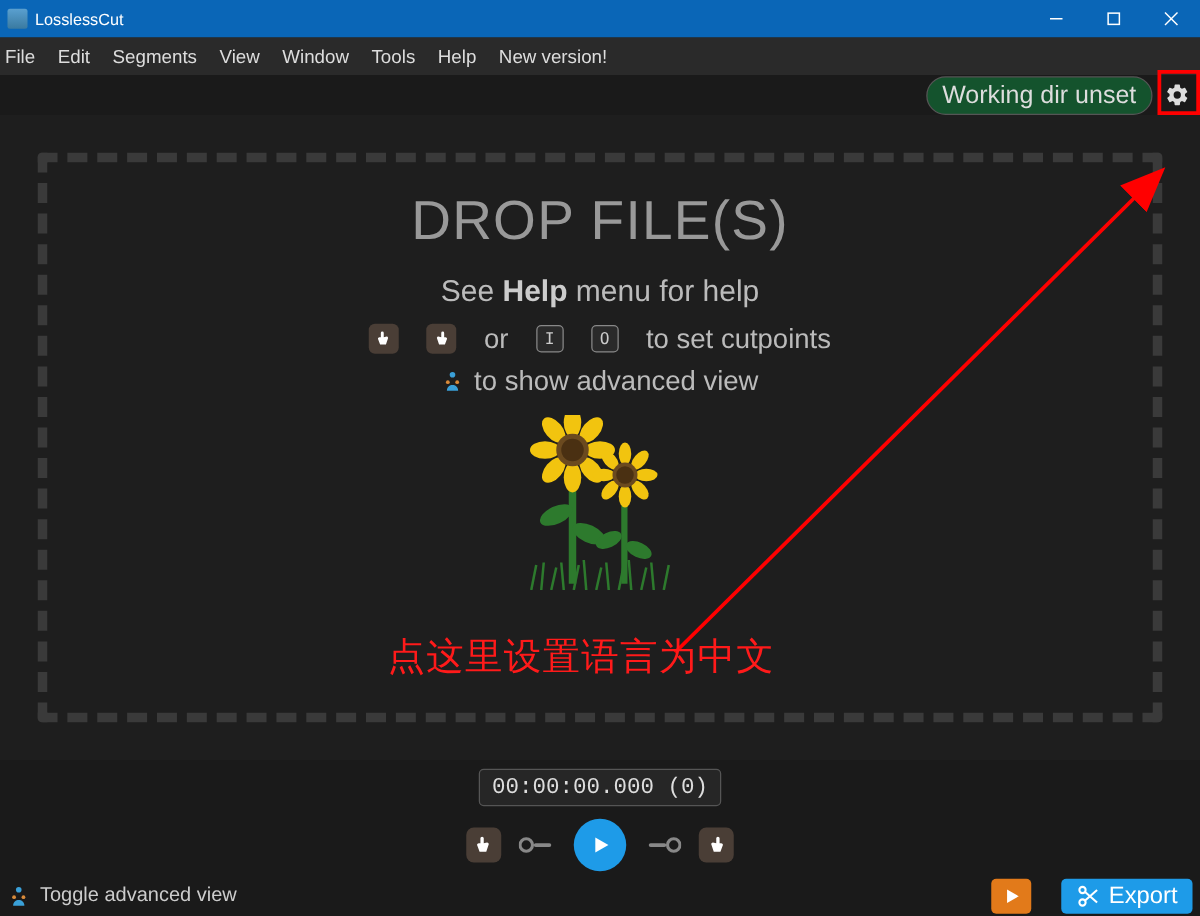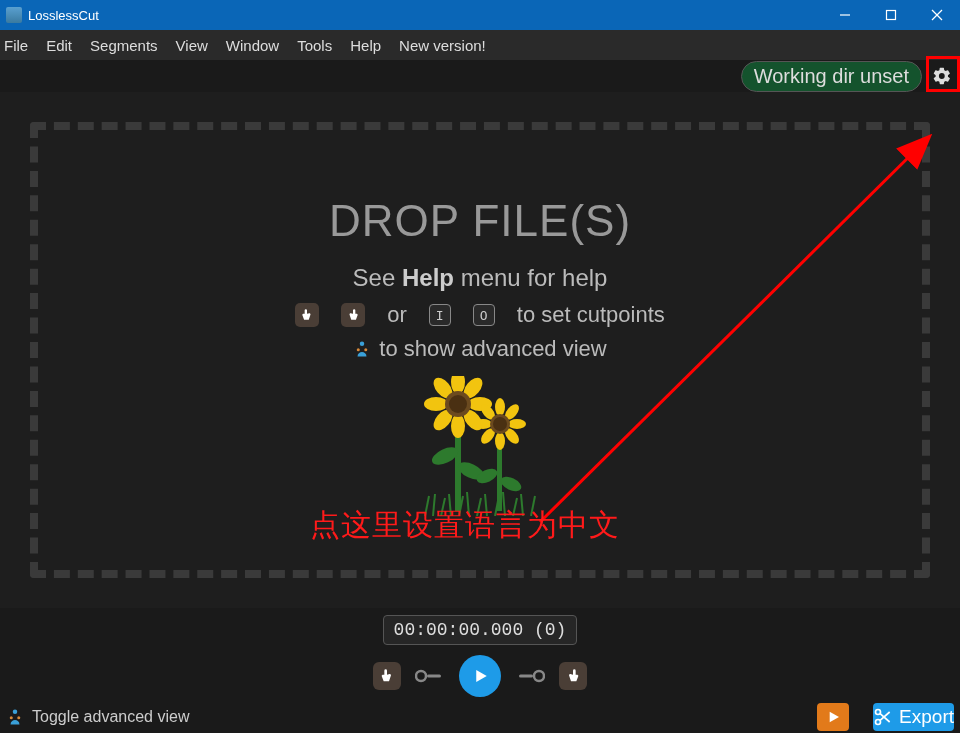--- a/index.html
+++ b/index.html
@@ -14,21 +14,21 @@
   .menubar { height:30px; background:#2a2a2a; display:flex; align-items:center; gap:18px; padding:0 4px; color:#ddd; font-size:15px; }
   .menubar .menuitem { cursor:default; }
   .menubar .menuitem.new { color:#ddd; }
   .toolbar2 { height:32px; background:#1a1a1a; display:flex; align-items:center; justify-content:flex-end; padding-right:4px; gap:6px; }
   .wd-btn { border:1px solid #555; border-radius:16px; padding:3px 12px; color:#ddd; font-size:20px; background:#14532d; }
   .gear-wrap { width:28px; height:28px; display:flex; align-items:center; justify-content:center; position:relative; }
   .gear-wrap svg { fill:#ddd; }
   .gear-highlight { position:absolute; right:0; top:56px; width:34px; height:36px; border:3px solid #ff0000; z-index:100; }
   .main { position:relative; height:516px; background:#1e1e1e; overflow:hidden; }
   .dashed-frame { position:absolute; left:30px; right:30px; top:30px; bottom:30px; border:8px dashed #3a3a3a; border-radius:4px; }
-  .drop-content { position:absolute; left:0; right:0; top:60px; text-align:center; color:#aaa;margin-top:44px; }
+  .drop-content { position:absolute; left:0; right:0; top:60px; text-align:center; color:#aaa; }
   .drop-title { font-size:44px; color:#999; letter-spacing:1px; font-weight:400; }
   .drop-l2 { font-size:24px; margin-top:18px; color:#bbb; }
   .drop-l2 b { font-weight:700; color:#ccc; }
   .drop-l3 { font-size:22px; margin-top:10px; color:#bbb; display:flex; align-items:center; justify-content:center; gap:22px; }
   .hand-key { display:inline-flex; width:24px; height:24px; background:#4a3e36; border-radius:5px; align-items:center; justify-content:center; }
   .hand-key svg { fill:#fff; }
   .key-box { display:inline-flex; width:22px; height:22px; border:1px solid #888; border-radius:4px; align-items:center; justify-content:center; font-family:monospace; font-size:13px; color:#ccc; background:#2a2a2a; }
   .drop-l4 { font-size:22px; margin-top:8px; color:#bbb; display:flex; align-items:center; justify-content:center; gap:8px; }
   .person-icon { display:inline-flex; width:18px; height:18px; }
   .sunflowers { margin:14px auto 0; width:130px; height:140px; position:relative; }
@@ -39,21 +39,21 @@
   .controls { height:48px; background:#1a1a1a; display:flex; align-items:center; justify-content:center; gap:14px; }
   .ctrl-hand { width:28px; height:28px; background:#4a3e36; border-radius:6px; display:flex; align-items:center; justify-content:center; }
   .ctrl-key { display:flex; align-items:center; }
   .ctrl-key svg { fill:#888; }
   .play-btn { width:42px; height:42px; border-radius:50%; background:#1e9be8; display:flex; align-items:center; justify-content:center; }
   .play-btn svg { fill:#fff; }
   .bottombar { height:33px; background:#1a1a1a; display:flex; align-items:center; padding:0 6px; gap:24px; }
   .bottombar .left { display:flex; align-items:center; gap:8px; color:#ccc; font-size:16px; }
   .bottombar .spacer { flex:1; }
   .playfile-btn { width:32px; height:28px; background:#e27a1a; border-radius:4px; display:flex; align-items:center; justify-content:center; }
-  .export-btn { height:28px; background:#1e9be8; border-radius:4px; display:flex; align-items:center; padding:0 0; color:#fff; font-size:19px; gap:6px; font-weight:500; }
+  .export-btn { height:28px; background:#1e9be8; border-radius:4px; display:flex; align-items:center; padding:0 12px; color:#fff; font-size:19px; gap:6px; font-weight:500; }
 </style>
 </head>
 <body>
 
 <div class="titlebar">
   <div class="app-icon"></div>
   <div class="title">LosslessCut</div>
   <div class="spacer"></div>
   <div class="winbtn">
     <svg width="12" height="12">

